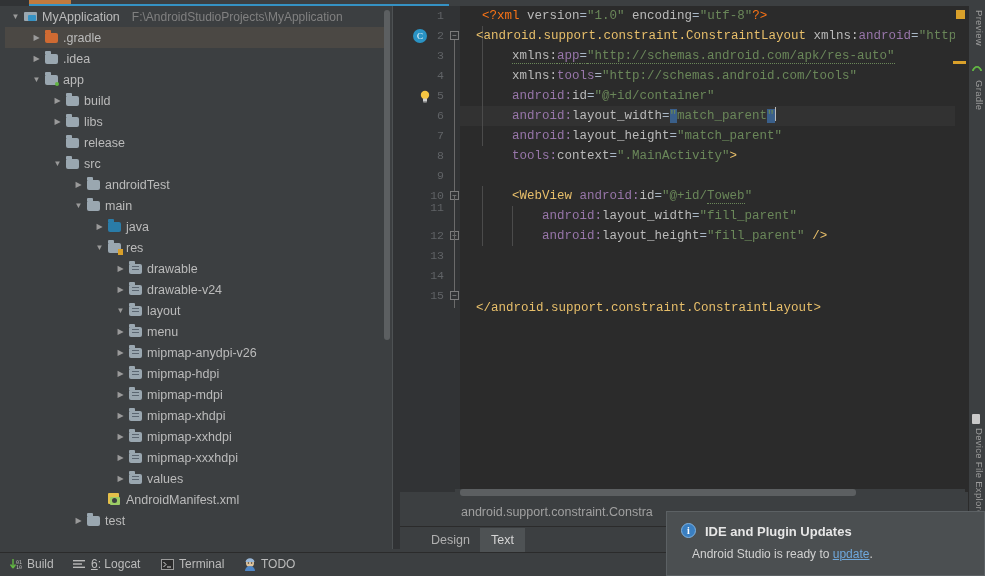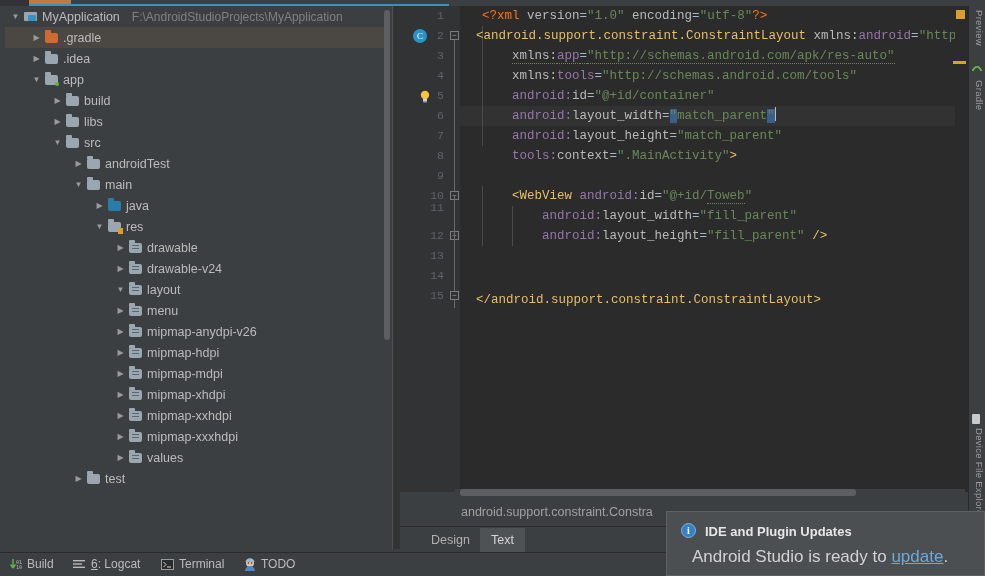--- a/index.html
+++ b/index.html
@@ -154,21 +154,21 @@
   .sb-item .sico { width:15px; flex:0 0 15px; display:flex; align-items:center; justify-content:center; margin-right:4px; }
   .sb-item .slabel { line-height:16px; }
   .u { text-decoration:underline; }
 
   
   .balloon {
     position:absolute; left:666px; top:511px; width:319px; height:65px;
     background:#4b4f51; border:1px solid #5c6164;
   }
   .balloon .b-head { position:absolute; left:38px; top:12px; color:#e6e6e6; font-size:13px; font-weight:bold; }
-  .balloon .b-body { position:absolute; left:25px; top:35px; color:#d2d2d2; font-size:17px; }
+  .balloon .b-body { position:absolute; left:25px; top:35px; color:#d2d2d2; font-size:12px; }
   .balloon .b-body a { color:#6fa8dc; text-decoration:underline; }
   .info-ic {
     position:absolute; left:14px; top:11px; width:15px; height:15px; border-radius:50%;
     background:#3a7fc1; border:1px solid #7fb2e0; color:#ffffff;
     font-size:10px; line-height:14px; text-align:center; font-weight:bold;
     font-family:"Liberation Serif", serif;
   }
 </style>
 </head>
 <body>
@@ -233,20 +233,28 @@
         <div class="trow">
           <span style="display: inline-block; width: 42px; flex: 0 0 42px;"></span>
           <span class="arrow">▶</span>
           <span class="ico">
             <span class="folder"></span>
           </span>
           <span class="lbl">libs</span>
         </div>
         <div class="trow">
           <span style="display: inline-block; width: 42px; flex: 0 0 42px;"></span>
+          <span class="arrow none">▶</span>
+          <span class="ico">
+            <span class="folder"></span>
+          </span>
+          <span class="lbl">release</span>
+        </div>
+        <div class="trow">
+          <span style="display: inline-block; width: 42px; flex: 0 0 42px;"></span>
           <span class="arrow">▼</span>
           <span class="ico">
             <span class="folder"></span>
           </span>
           <span class="lbl">src</span>
         </div>
         <div class="trow">
           <span style="display: inline-block; width: 63px; flex: 0 0 63px;"></span>
           <span class="arrow">▶</span>
           <span class="ico">
@@ -358,20 +366,32 @@
           </span>
           <span class="lbl">mipmap-xxxhdpi</span>
         </div>
         <div class="trow">
           <span style="display: inline-block; width: 105px; flex: 0 0 105px;"></span>
           <span class="arrow">▶</span>
           <span class="ico">
             <span class="folder dotted"></span>
           </span>
           <span class="lbl">values</span>
+        </div>
+        <div class="trow">
+          <span style="display: inline-block; width: 84px; flex: 0 0 84px;"></span>
+          <span class="arrow none">▶</span>
+          <span class="ico">
+            <span class="manico">
+              <span class="sheet"></span>
+              <span class="bot"></span>
+              <span class="hd"></span>
+            </span>
+          </span>
+          <span class="lbl">AndroidManifest.xml</span>
         </div>
         <div class="trow">
           <span style="display: inline-block; width: 63px; flex: 0 0 63px;"></span>
           <span class="arrow">▶</span>
           <span class="ico">
             <span class="folder"></span>
           </span>
           <span class="lbl">test</span>
         </div>
       </div>
@@ -447,21 +467,21 @@
 
       <div class="cline" style="top:180px; left:22px">    <span class="k-tag">&lt;WebView</span><span class="k-plain"> </span><span class="k-ns">android:</span><span class="k-attr">id</span><span class="k-plain">=</span><span class="k-str">"@+id/</span><span class="k-str wavy">Toweb</span><span class="k-str">"</span></div>
 
       <div class="cline" style="top:200px; left:22px">        <span class="k-ns">android:</span><span class="k-attr">layout_width</span><span class="k-plain">=</span><span class="k-str">"fill_parent"</span></div>
 
       <div class="cline" style="top:220px; left:22px">        <span class="k-ns">android:</span><span class="k-attr">layout_height</span><span class="k-plain">=</span><span class="k-str">"fill_parent"</span><span class="k-plain"> </span><span class="k-tag">/&gt;</span></div>
 
       <div class="cline" style="top:240px; left:22px"></div>
       <div class="cline" style="top:260px; left:22px"></div>
 
-      <div class="cline" style="top:284px; left:16px"><span class="k-tag">&lt;/android.support.constraint.ConstraintLayout&gt;</span></div>
+      <div class="cline" style="top:292px; left:16px"><span class="k-tag">&lt;/android.support.constraint.ConstraintLayout&gt;</span></div>
     </div>
 
     <div class="edit-vscroll">
       <div class="marker-box" style="top:4px"></div>
       <div class="marker-dash" style="top:55px"></div>
     </div>
   </div>
 
   <div class="edit-hscroll-track"></div>
   <div class="edit-hscroll-thumb"></div>

